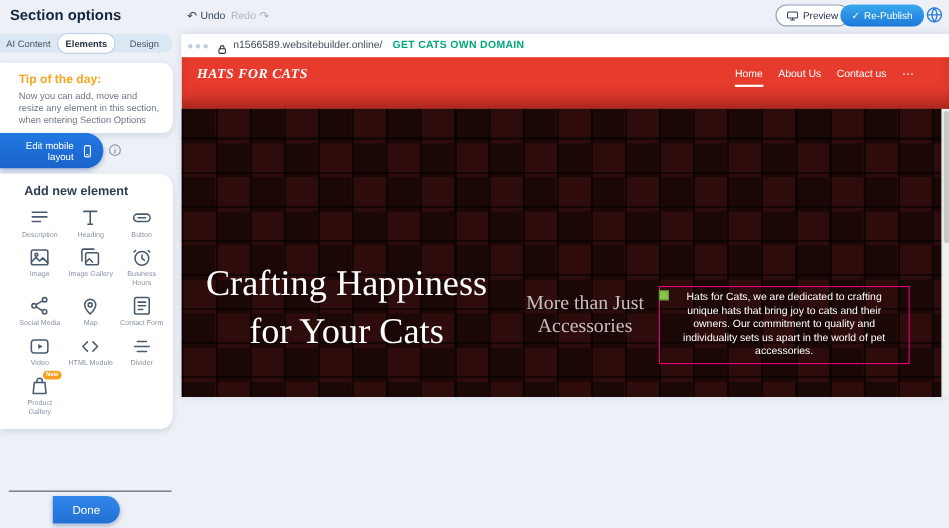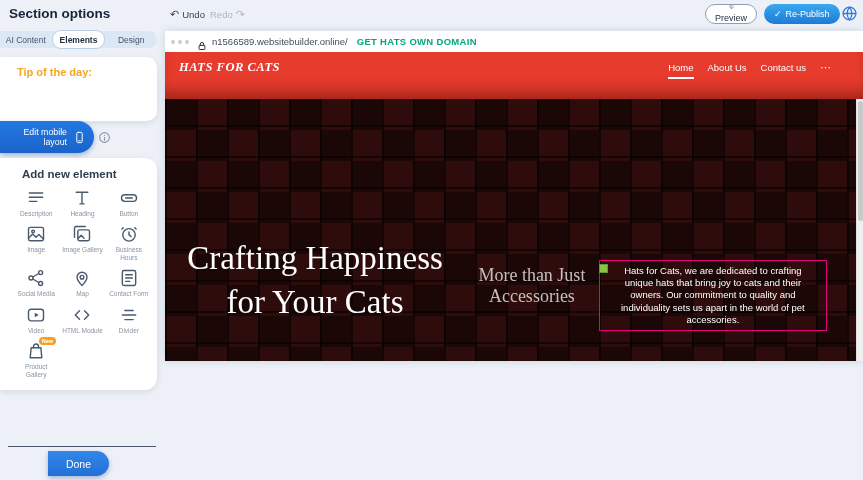--- a/index.html
+++ b/index.html
@@ -11,21 +11,21 @@
   .topbar { position:absolute; left:0; top:0; width:863px; height:28px; }
   .page-title { position:absolute; left:9px; top:0; height:28px; line-height:28px;
     font-size:13.5px; font-weight:bold; color:#16243a; }
   .histbtn { position:absolute; top:0; height:28px; display:flex; align-items:center;
     gap:3px; font-size:9.5px; color:#33415a; cursor:pointer; }
   .histbtn .aricon { font-size:11px; }
   .histbtn.disabled { color:#a8b4c4; }
   .undo { left:170px; } .redo { left:210px; }
   .preview-btn { position:absolute; left:705px; top:4px; height:20px; padding:0 9px;
     display:flex; align-items:center; gap:4px; background:#fff; border:1px solid #8fa0b6;
-    border-radius:11px; font-size:9px; color:#1f2d3d; font-family:inherit; cursor:pointer;flex-direction:column; }
+    border-radius:11px; font-size:9px; color:#1f2d3d; font-family:inherit; cursor:pointer; }
   .preview-btn svg { width:11px; height:11px; color:#33415a; }
   .republish-btn { position:absolute; left:764px; top:4px; height:20px; padding:0 10px;
     display:flex; align-items:center; gap:4px; border:none; border-radius:11px;
     background:linear-gradient(180deg,#3aa9ef,#1d7ad8); color:#fff; font-size:9px;
     font-family:inherit; cursor:pointer; }
   .republish-btn .check { font-size:9px; }
   .globe { position:absolute; left:841px; top:5px; width:17px; height:17px; color:#2f7de1; cursor:pointer; }
   .globe svg { width:17px; height:17px; }
 
   
@@ -174,20 +174,21 @@
   </div>
 
   <div class="tabs">
     <div class="tab">AI Content</div>
     <div class="tab active">Elements</div>
     <div class="tab">Design</div>
   </div>
 
   <div class="tip-card">
     <div class="tip-title">Tip of the day:</div>
+    <div class="tip-body">Now you can add, move and resize any element in this section, when entering Section Options</div>
   </div>
 
   <button class="edit-mobile">
     <span>Edit mobile layout</span>
     <svg viewBox="0 0 24 24" fill="none" stroke="#fff" stroke-width="1.8" stroke-linecap="round">
         <rect x="7" y="2.5" width="10" height="19" rx="2.5"></rect>
         <path d="M10.5 18h3"></path>
       </svg>
   </button>
   <div class="info">
@@ -316,21 +317,21 @@
           <i></i>
           <i></i>
         </span>
       <span class="lock">
         <svg viewBox="0 0 24 24" fill="none" stroke="currentColor" stroke-width="2.4" stroke-linecap="round">
             <rect x="5" y="10.5" width="14" height="10" rx="2"></rect>
             <path d="M8 10.5V7.5a4 4 0 0 1 8 0v3"></path>
           </svg>
       </span>
       <span class="url">n1566589.websitebuilder.online/</span>
-      <span class="cta">GET HATS OWN DOMAIN</span>
+      <span class="cta">GET CATS OWN DOMAIN</span>
     </div>
 
     <div class="site-header">
       <div class="logo">HATS FOR CATS</div>
       <div class="site-nav">
         <a class="nav-link active">Home</a>
         <a class="nav-link">About Us</a>
         <a class="nav-link">Contact us</a>
         <span class="nav-more">⋯</span>
       </div>

